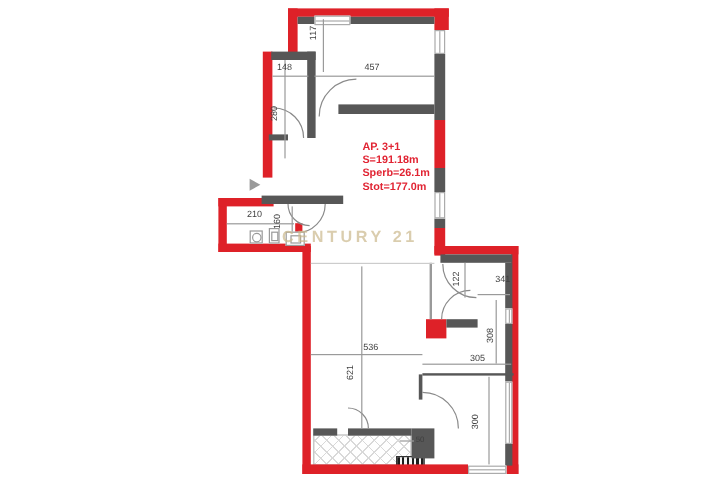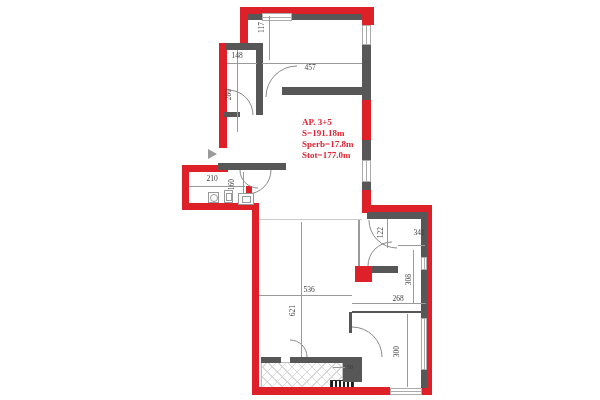--- a/index.html
+++ b/index.html
@@ -1,17 +1,17 @@
 <!DOCTYPE html>
 <html><head>
 <meta charset="utf-8">
 <style>
   html,body{margin:0;padding:0;background:#fff;}
   #plan{position:relative;width:592px;height:400px;background:#fff;overflow:hidden;
-        font-family:Liberation Serif, serif;}
+        font-family:Liberation Sans, sans-serif;}
   .red{position:absolute;background:#de2128;}
   .gray{position:absolute;background:#575757;}
   .dimline{position:absolute;background:#9a9a9a;}
   .faintline{position:absolute;background:#cccccc;}
   .dimlabel{position:absolute;font-size:7.5px;color:#3f3f3f;text-align:center;line-height:9px;white-space:nowrap;}
   .dimv{transform:rotate(-90deg);transform-origin:center center;width:24px;}
   .window{position:absolute;background:#fff;border:1px solid #ababab;box-sizing:border-box;}
   .window.h::after{content:"";position:absolute;left:0;right:0;top:45%;height:1px;background:#ababab;}
   .window.v::after{content:"";position:absolute;top:0;bottom:0;left:45%;width:1px;background:#ababab;}
   .fix{position:absolute;border:1px solid #9a9a9a;background:#fff;box-sizing:border-box;}
@@ -108,40 +108,41 @@
   <div class="dimline" style="left:398px;top:245px;width:27px;height:1px;"></div>
   <div class="dimline" style="left:413px;top:250px;width:1px;height:53px;"></div>
   <div class="dimline" style="left:352px;top:303px;width:74px;height:1px;"></div>
   <div class="dimline" style="left:407px;top:314px;width:1px;height:73px;"></div>
   <div class="dimline" style="left:259px;top:295px;width:93px;height:1px;"></div>
   <div class="dimline" style="left:301px;top:222px;width:1px;height:135px;"></div>
   <div class="dimline" style="left:333px;top:367px;width:12px;height:1px;"></div>
 
   <div class="dimlabel dimv" style="left:249px;top:23px;">117</div>
   <div class="dimlabel" style="left:222px;top:51px;width:30px;">148</div>
-  <div class="dimlabel" style="left:295px;top:63px;width:30px;text-align:center;">457</div>
+  <div class="dimlabel" style="left:295px;top:51px;width:30px;text-align:center;">457</div>
   <div class="dimlabel dimv" style="left:216px;top:90px;">280</div>
   <div class="dimlabel" style="left:197px;top:174px;width:30px;">210</div>
   <div class="dimlabel dimv" style="left:219px;top:180px;">160</div>
   <div class="dimlabel dimv" style="left:368px;top:228px;">122</div>
   <div class="dimlabel" style="left:405px;top:228px;width:28px;">341</div>
   <div class="dimlabel dimv" style="left:396px;top:275px;">308</div>
-  <div class="dimlabel" style="left:384px;top:294px;width:28px;">268</div>
+  <div class="dimlabel" style="left:384px;top:294px;width:28px;">305</div>
   <div class="dimlabel dimv" style="left:384px;top:347px;">300</div>
   <div class="dimlabel" style="left:295px;top:285px;width:28px;">536</div>
   <div class="dimlabel dimv" style="left:280px;top:306px;">621</div>
   <div class="dimlabel" style="left:343px;top:362px;width:14px;font-size:6.5px;">50</div>
 
   <div class="fix washer" style="left:208px;top:192px;width:11px;height:11px;"></div>
   <div class="fix toilet" style="left:224px;top:190px;width:9px;height:13px;"></div>
   <div class="fix sink" style="left:238px;top:193px;width:16px;height:12px;"></div>
 
   <div class="tri" style="left:208px;top:149px;"></div>
 
   <div id="info">
-    <div>AP. 3+5</div>
+    <div>AP. 3+1</div>
     <div>S=191.18m</div>
-    <div>Sperb=17.8m</div>
+    <div>Sperb=26.1m</div>
     <div>Stot=177.0m</div>
   </div>
 
+  <div id="watermark">CENTURY 21</div>
 
 </div>
 
 </body></html>

